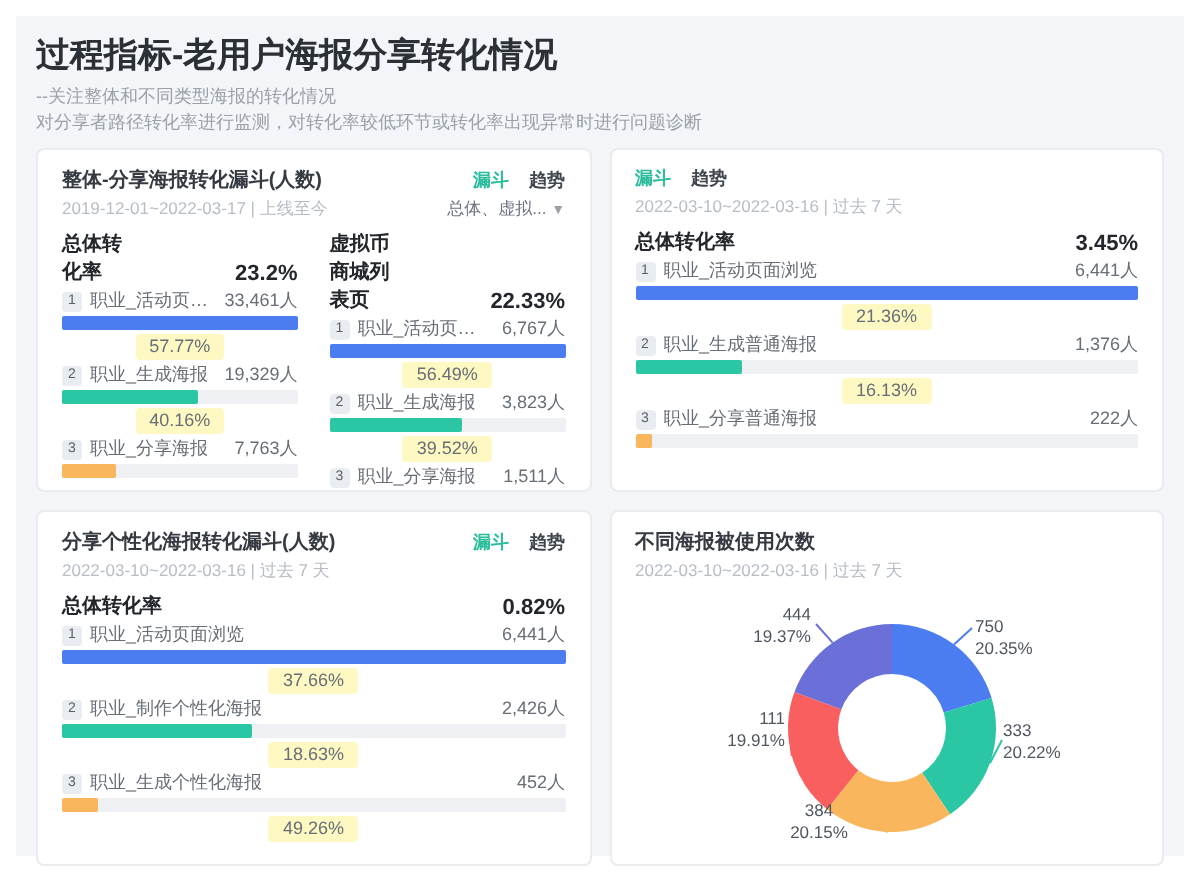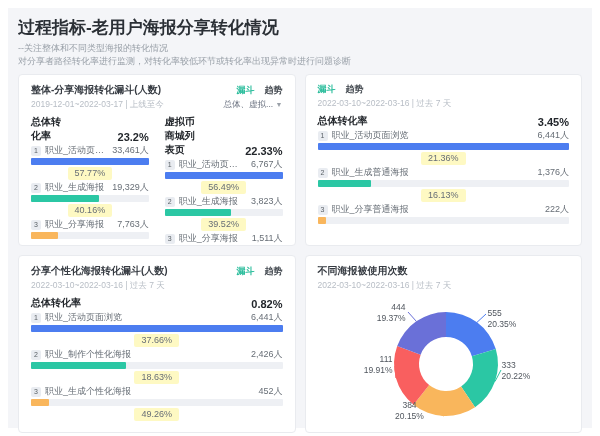--- a/index.html
+++ b/index.html
@@ -237,21 +237,21 @@
             <line x1="159.0" y1="28.3" x2="168" y2="20" stroke="#4C7DF0" stroke-width="1"></line>
             <path d="M177.80 55.02 A52 52 0 0 1 157.04 113.14 L143.08 92.40 A27 27 0 0 0 153.86 62.22 Z" fill="#2BC7A4"></path>
             <line x1="177.0" y1="87.5" x2="183" y2="76" stroke="#2BC7A4" stroke-width="1"></line>
             <path d="M157.04 113.14 A52 52 0 0 1 95.56 110.64 L111.16 91.10 A27 27 0 0 0 143.08 92.40 Z" fill="#F9B65C"></path>
             <line x1="125.9" y1="122.0" x2="95" y2="110" stroke="#F9B65C" stroke-width="1"></line>
             <path d="M95.56 110.64 A52 52 0 0 1 79.22 51.99 L102.67 60.65 A27 27 0 0 0 111.16 91.10 Z" fill="#F95F5F"></path>
             <line x1="77.9" y1="84.0" x2="77" y2="72" stroke="#F95F5F" stroke-width="1"></line>
             <path d="M79.22 51.99 A52 52 0 0 1 128.00 18.00 L128.00 43.00 A27 27 0 0 0 102.67 60.65 Z" fill="#6A70D8"></path>
             <line x1="98.3" y1="27.3" x2="90" y2="18" stroke="#6A70D8" stroke-width="1"></line>
           </svg><div class="dlabel" style="left: 170px; top: 14px; text-align: left;">
-            <div>555</div>
+            <div>750</div>
             <div>20.35%</div>
           </div><div class="dlabel" style="left: 184px; top: 66px; text-align: left;">
             <div>333</div>
             <div>20.22%</div>
           </div><div class="dlabel" style="left: 70px; top: 106px; text-align: center; width: 44px;">
             <div>384</div>
             <div>20.15%</div>
           </div><div class="dlabel" style="right: 181px; top: 60px; text-align: right;">
             <div>111</div>
             <div>19.91%</div>

